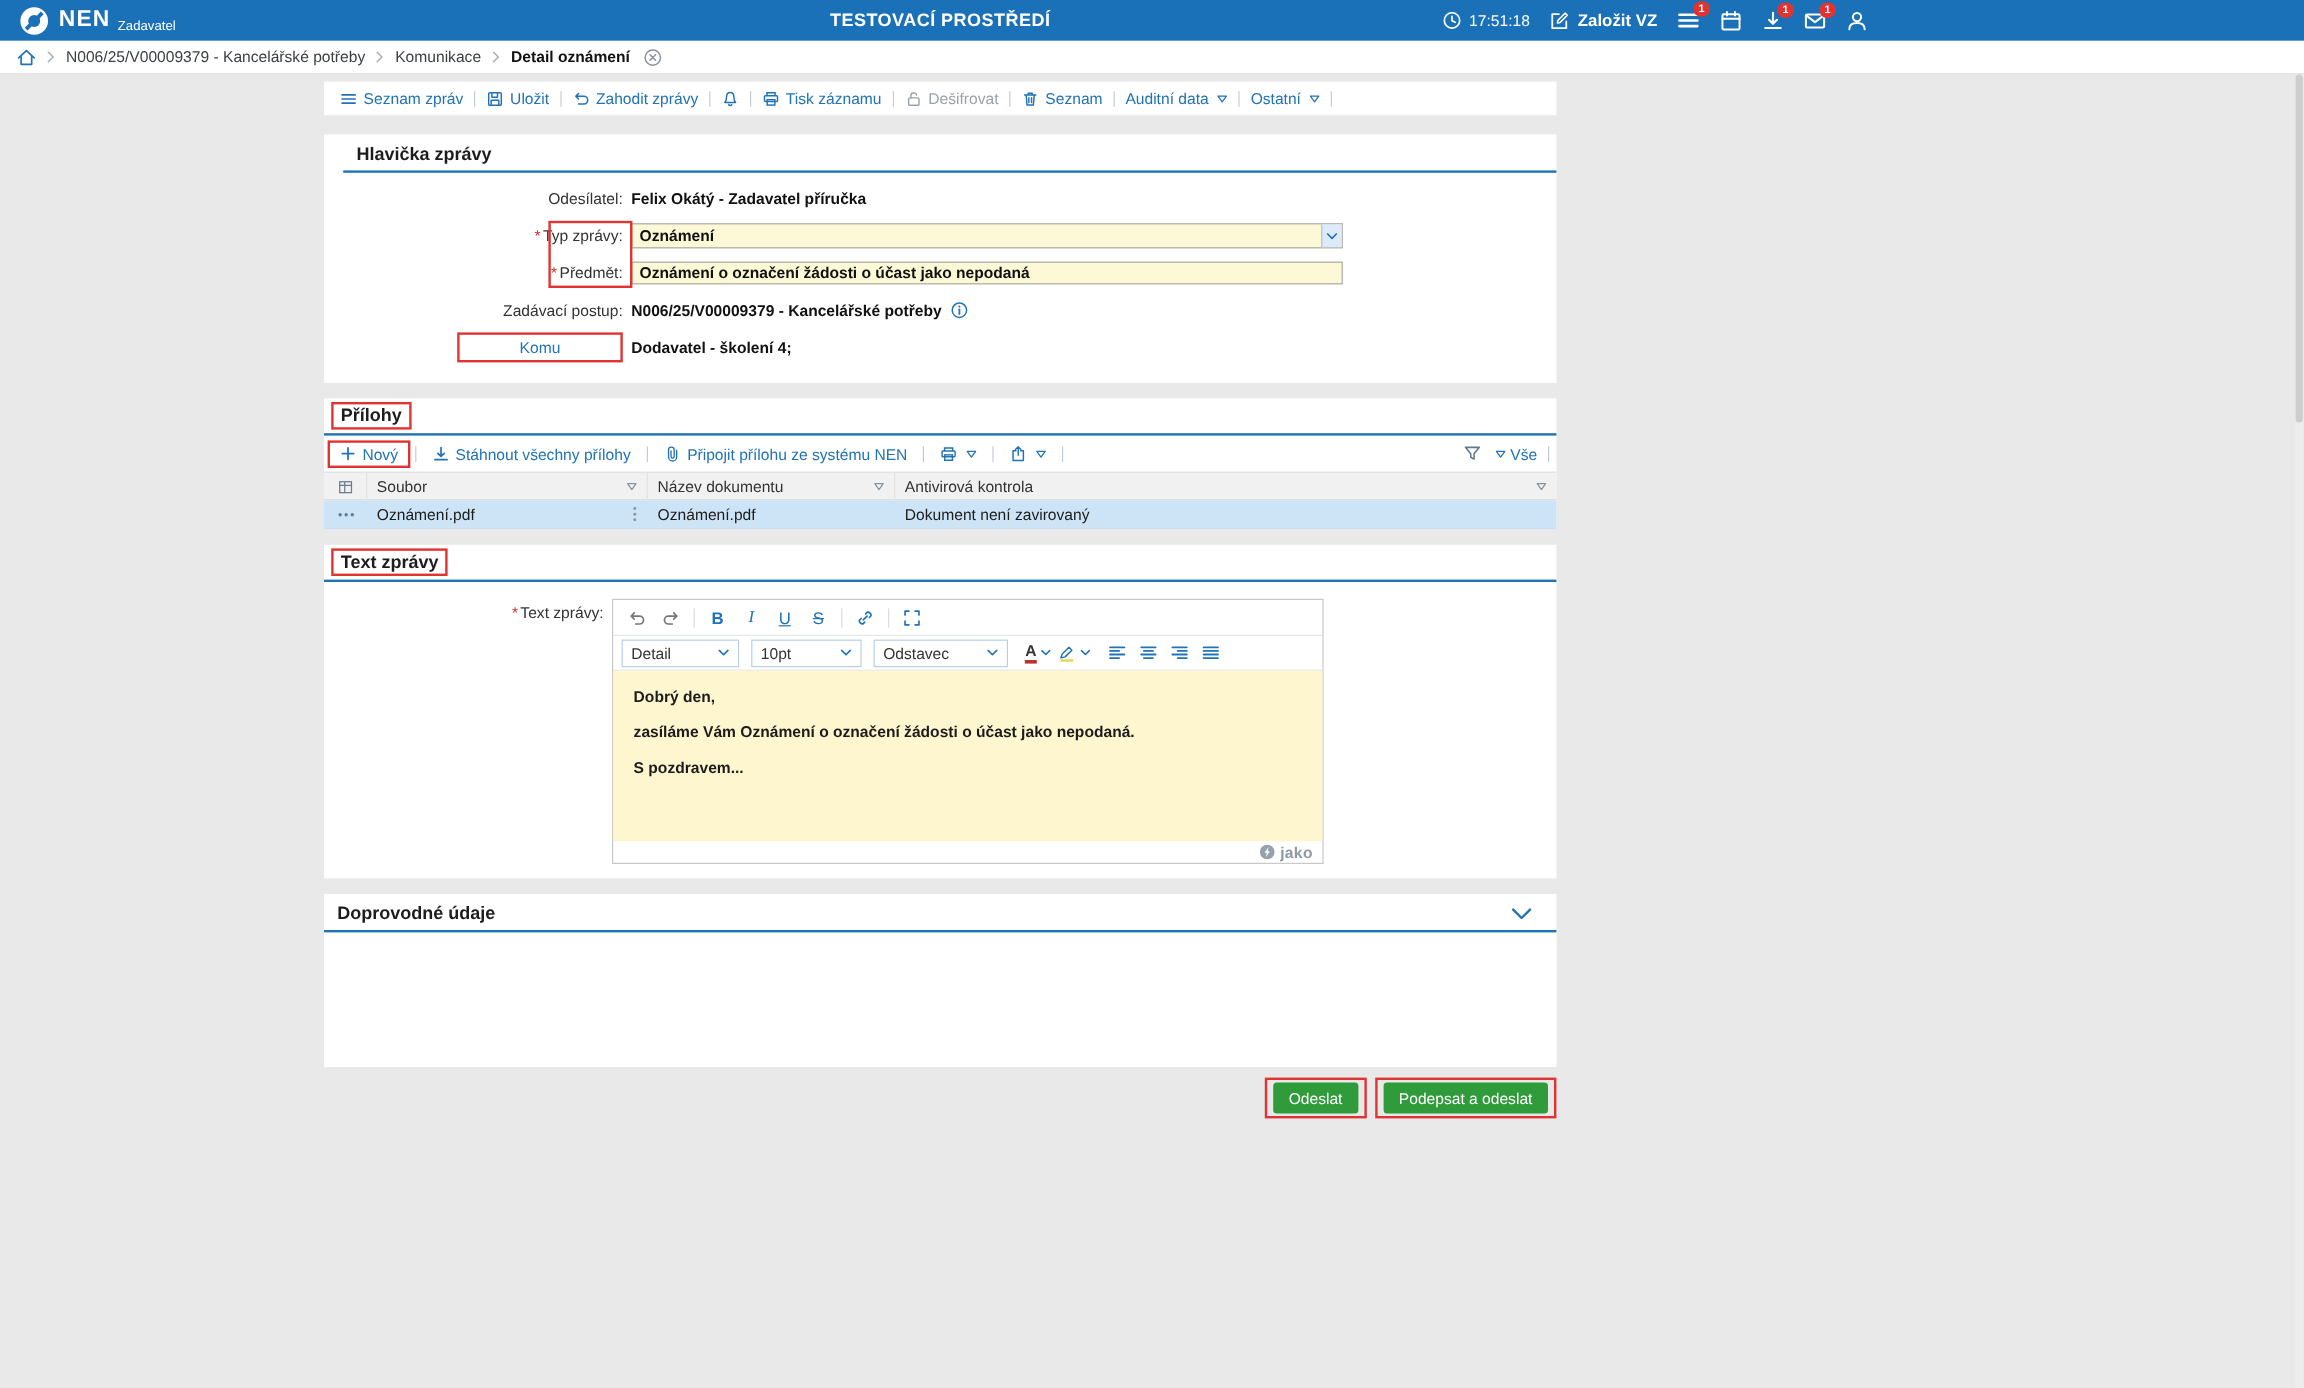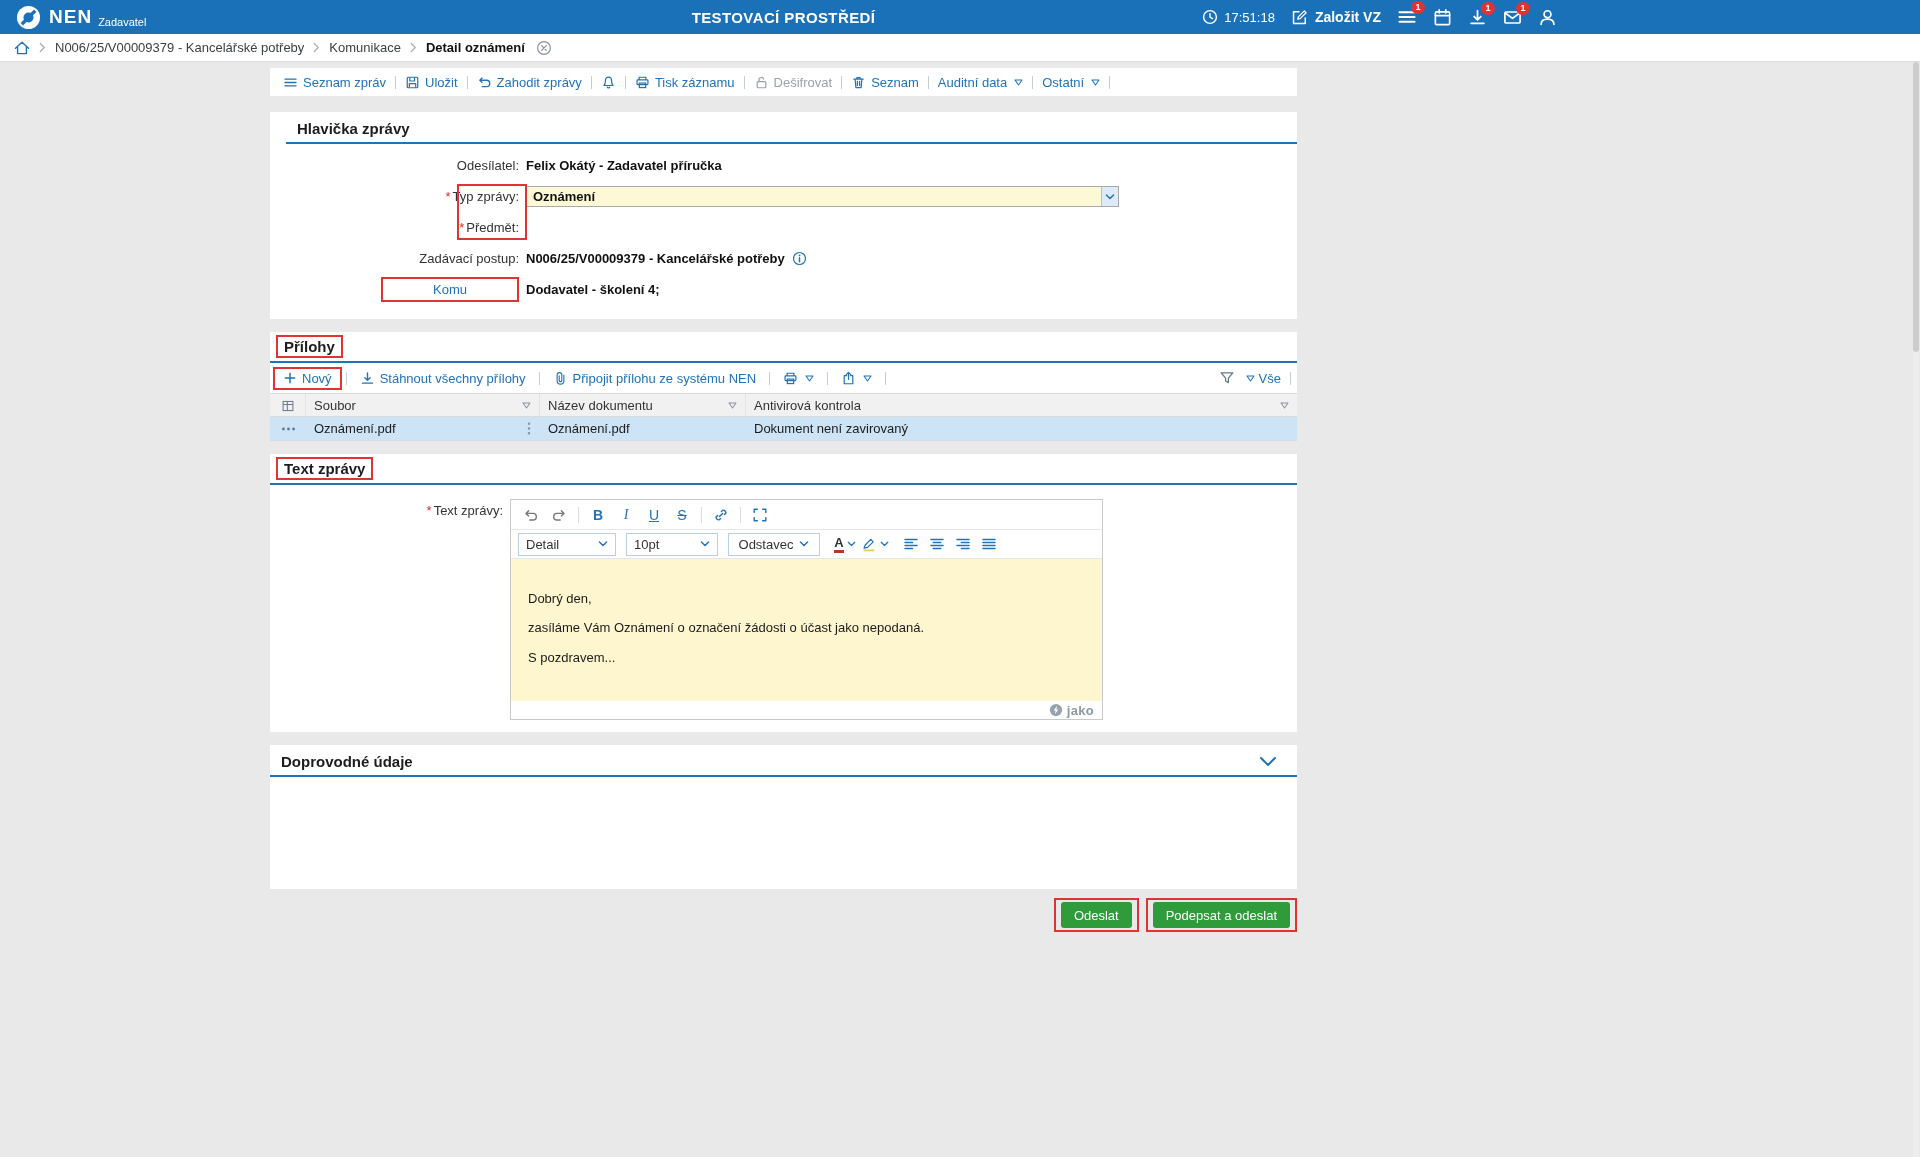--- a/index.html
+++ b/index.html
@@ -97,25 +97,25 @@
   .ed-row2 { height:29px; gap:0; }
   .ed-btn { width:26px; height:24px; justify-content:center; color:#2173b6; border-radius:3px; }
   .ed-btn.gray { color:#777; }
   .ed-sep { width:1px; height:16px; background:#dcdcdc; margin:0 4px; }
   .glyph-b { font-weight:bold; font-size:14px; }
   .glyph-i { font-style:italic; font-family:"Liberation Serif", serif; font-size:14px; }
   .glyph-u { text-decoration:underline; font-size:14px; }
   .glyph-s { text-decoration:line-through; font-size:14px; }
   .ed-sel { height:23px; border:1px solid #b9cfe4; background:#fff; display:inline-flex; align-items:center; justify-content:space-between; padding:0 7px; gap:6px; color:#333; margin-right:10px; cursor:pointer; }
   .ed-sel .chev { color:#2173b6; display:inline-flex; }
-  .w-font { width:98px; } .w-size { width:92px; } .w-block { width:92px;justify-content:center; }
+  .w-font { width:98px; } .w-size { width:92px; } .w-block { width:112px; }
   .color-btn { width:30px; height:24px; justify-content:center; gap:3px; color:#2173b6; }
   .colA { font-weight:bold; color:#333; line-height:1; border-bottom:3px solid #b8352c; padding-bottom:1px; font-size:13px; }
   .align-group { display:flex; margin-left:8px; }
-  .ed-content { background:#fdf6cf; height:142px; padding:32px 17px; overflow:hidden; }
+  .ed-content { background:#fdf6cf; height:142px; padding:14px 17px; overflow:hidden;font-weight:bold; }
   .ed-content p { margin:0 0 13px; color:#1c1c1c; line-height:1.25; }
   .ed-status { height:18px; display:flex; align-items:center; justify-content:flex-end; gap:4px; padding:0 8px; }
   .tiny-txt { font-weight:bold; color:#8d99a3; font-size:13px; letter-spacing:.3px; }
 
   
   .acc-body { height:112px; background:#fff; }
   .chev-btn { color:#2173b6; padding-right:6px; }
 
   
   .actions { margin-top:9px; display:flex; justify-content:flex-end; gap:7px; align-items:center; }
@@ -446,20 +446,21 @@
             <span class="sel-text">Oznámení</span>
             <span class="sel-btn">
                 <svg class="ic" width="10" height="6">
                   <use href="#i-chevsm"></use>
                 </svg>
               </span>
           </div>
         </div>
         <div class="frow">
           <div class="flabel"><span class="req">*</span><span>Předmět:</span></div>
+          <div class="tinput">Oznámení o označení žádosti o účast jako nepodaná</div>
         </div>
         <div class="frow">
           <div class="flabel">Zadávací postup:</div>
           <div class="fvalue">
             <span>N006/25/V00009379 - Kancelářské potřeby</span>
             <span class="info-ic">
                 <svg class="ic" width="15" height="15">
                   <use href="#i-info"></use>
                 </svg>
               </span>

